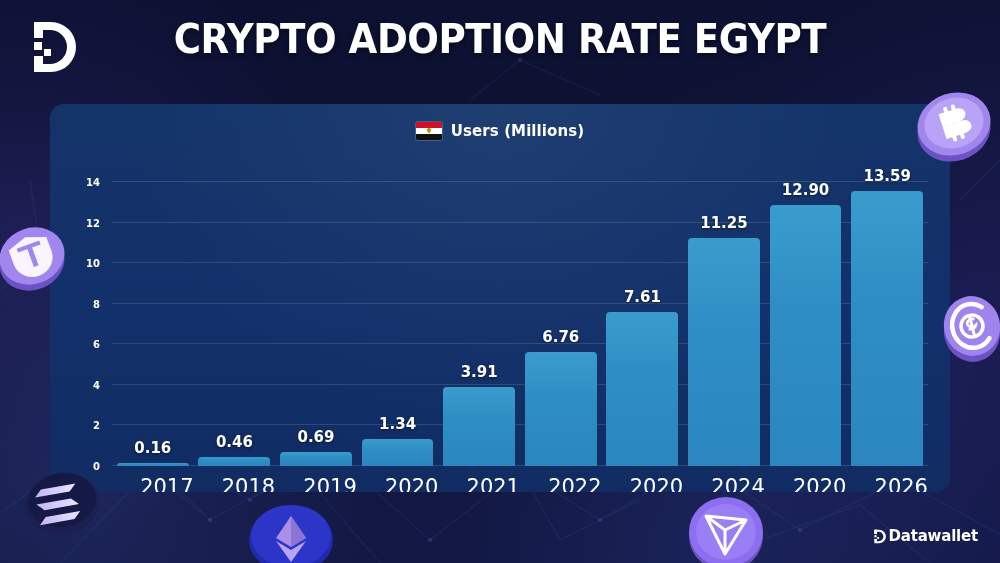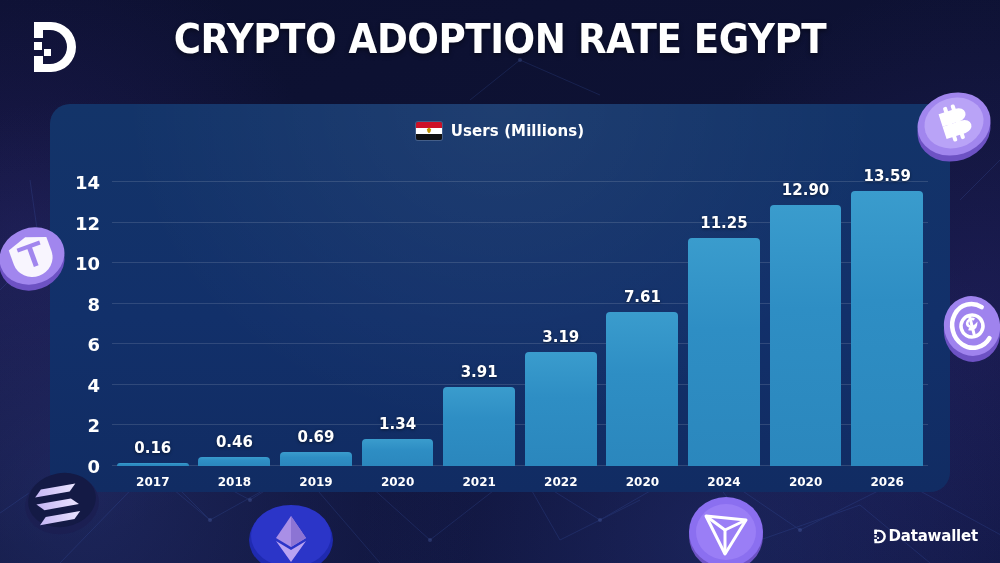--- a/index.html
+++ b/index.html
@@ -32,21 +32,21 @@
     letter-spacing:-.5px;
     color:#ffffff;
     text-shadow:0 2px 6px rgba(0,0,0,.45);
     transform:scaleX(.93);
   }
   
   #chart-panel {
     position:absolute; left:50px; top:104px;
     width:900px; height:388px;
     background:linear-gradient(180deg,#133469 0%,#12306a 55%,#112c63 100%);
-    border-radius:20px;
+    border-radius:14px;
     overflow:hidden;
   }
   #panel-sheen {
     position:absolute; inset:0;
     background:radial-gradient(ellipse at 50% 0%, rgba(255,255,255,.05) 0%, rgba(255,255,255,0) 60%);
     pointer-events:none;
   }
   
   #legend {
     position:absolute; left:0; top:18px; width:900px;
@@ -70,44 +70,44 @@
     width:816px; height:304px;
   }
   .gridline {
     position:absolute; left:0; width:100%; height:1px;
     background:rgba(255,255,255,.13);
   }
   .ytick {
     position:absolute; right:calc(100% + 12px);
     transform:translateY(-50%);
     font-family:"DejaVu Sans", sans-serif;
-    font-weight:bold; font-size:18px; color:#ffffff;
+    font-weight:bold; font-size:10px; color:#ffffff;
     white-space:nowrap;
   }
   .bar-slot {
     position:absolute; bottom:0; height:100%;
   }
   .bar {
     position:absolute; bottom:0; left:6%; width:88%;
     background:linear-gradient(180deg,#3a9ccd 0%,#2e8ec4 35%,#2b87bd 100%);
     border-radius:4px 4px 0 0;
   }
   .bar-value {
     position:absolute; left:0; width:100%;
     text-align:center;
     font-family:"DejaVu Sans", sans-serif;
     font-weight:bold; font-size:15px; color:#ffffff;
     white-space:nowrap;
     text-shadow:0 1px 3px rgba(0,0,0,.5);
   }
   .xtick {
     position:absolute; top:calc(100% + 9px); left:0; width:100%;
-    text-align:center;
-    font-family:"DejaVu Sans", sans-serif;
-    font-weight:bold; font-size:12px; color:#ffffff;
+    text-align:right;
+    font-family:"DejaVu Sans", sans-serif;
+    font-weight:normal; font-size:21px; color:#ffffff;
     white-space:nowrap;
   }
   
   .coin { position:absolute; }
   
   #footer-brand {
     position:absolute; right:22px; bottom:18px;
     display:flex; align-items:center; gap:2px;
   }
   #footer-logo { width:17px; height:17px; flex:0 0 auto; }
@@ -221,21 +221,21 @@
           <div class="bar-value" style="bottom: calc(8.93333% + 6px);">1.34</div>
           <div class="xtick">2020</div>
         </div>
         <div class="bar-slot" style="left: 40%; width: 10%;">
           <div class="bar" style="height: 26.0667%; background: linear-gradient(rgb(58, 156, 205) 0%, rgb(46, 142, 196) 40%, rgb(43, 135, 189) 100%);"></div>
           <div class="bar-value" style="bottom: calc(26.0667% + 6px);">3.91</div>
           <div class="xtick">2021</div>
         </div>
         <div class="bar-slot" style="left: 50%; width: 10%;">
           <div class="bar" style="height: 37.5333%; background: linear-gradient(rgb(58, 156, 205) 0%, rgb(46, 142, 196) 40%, rgb(43, 135, 189) 100%);"></div>
-          <div class="bar-value" style="bottom: calc(37.5333% + 6px);">3.19</div>
+          <div class="bar-value" style="bottom: calc(37.5333% + 6px);">6.76</div>
           <div class="xtick">2022</div>
         </div>
         <div class="bar-slot" style="left: 60%; width: 10%;">
           <div class="bar" style="height: 50.7333%; background: linear-gradient(rgb(58, 156, 205) 0%, rgb(46, 142, 196) 40%, rgb(43, 135, 189) 100%);"></div>
           <div class="bar-value" style="bottom: calc(50.7333% + 6px);">7.61</div>
           <div class="xtick">2020</div>
         </div>
         <div class="bar-slot" style="left: 70%; width: 10%;">
           <div class="bar" style="height: 75%; background: linear-gradient(rgb(58, 156, 205) 0%, rgb(46, 142, 196) 40%, rgb(43, 135, 189) 100%);"></div>
           <div class="bar-value" style="bottom: calc(75% + 6px); margin-top: 24px;">11.25</div>

